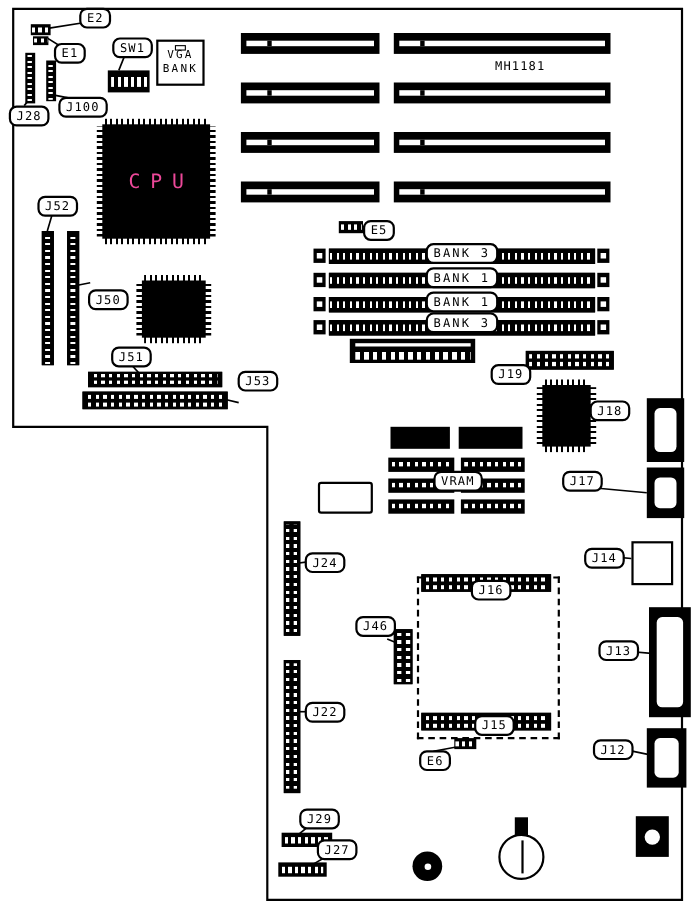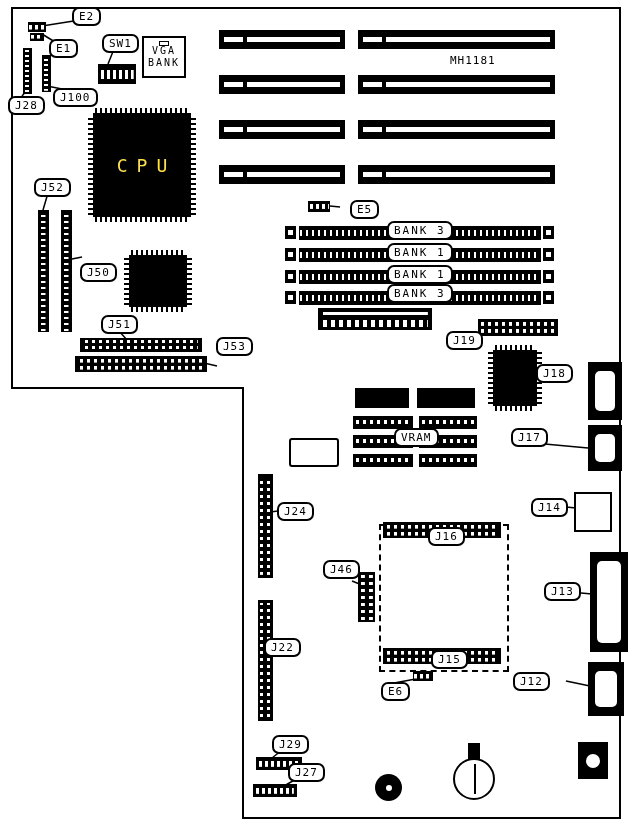--- a/index.html
+++ b/index.html
@@ -61,21 +61,21 @@
 
   
   .qfp  { }
   .qfp .body { position:absolute; inset:5px; background:#000; z-index:1;
                display:flex; align-items:center; justify-content:center; }
   .qfp .fr { position:absolute; }
   .qfp .fr.t { top:0; left:7px; right:7px; height:6px; background:repeating-linear-gradient(90deg,#000 0 2px,#fff 2px 5px); }
   .qfp .fr.b { bottom:0; left:7px; right:7px; height:6px; background:repeating-linear-gradient(90deg,#000 0 2px,#fff 2px 5px); }
   .qfp .fr.l { left:0; top:7px; bottom:7px; width:6px; background:repeating-linear-gradient(0deg,#000 0 2px,#fff 2px 5px); }
   .qfp .fr.r { right:0; top:7px; bottom:7px; width:6px; background:repeating-linear-gradient(0deg,#000 0 2px,#fff 2px 5px); }
-  .chip-label { color:#fde047; font-size:18px; letter-spacing:9px; padding-left:9px; }
+  .chip-label { color:#ec4899; font-size:18px; letter-spacing:9px; padding-left:9px; }
 
   .bios { background:#fff; border:2px solid #000; display:flex; flex-direction:column;
           align-items:center; justify-content:center; font-size:10px; letter-spacing:2px; line-height:12px; }
   .bios .notch { position:absolute; top:3px; left:50%; margin-left:-5px; width:10px; height:5px; border:1px solid #000; }
 
   .chip-dash { background-color:#000;
                background-image:repeating-linear-gradient(90deg,#fff 0 3px,rgba(0,0,0,0) 3px 7px);
                background-size:90% 34%; background-position:50% 50%; background-repeat:no-repeat; }
   .chip-solid { background:#000; }
 
@@ -256,36 +256,36 @@
 
   <div class="callout" style="left:72px;top:7px">E2</div>
   <div class="callout" style="left:49px;top:39px">E1</div>
   <div class="callout" style="left:8px;top:96px">J28</div>
   <div class="callout" style="left:53px;top:88px">J100</div>
   <div class="callout" style="left:102px;top:34px">SW1</div>
   <div class="callout" style="left:34px;top:178px">J52</div>
   <div class="callout" style="left:80px;top:263px">J50</div>
   <div class="callout" style="left:101px;top:315px">J51</div>
   <div class="callout" style="left:216px;top:337px">J53</div>
-  <div class="callout" style="left:350px;top:200px">E5</div>
+  <div class="callout" style="left:330px;top:200px">E5</div>
 
   <div class="callout bank" style="left:387px;top:221px">BANK 3</div>
   <div class="callout bank" style="left:387px;top:243px">BANK 1</div>
   <div class="callout bank" style="left:387px;top:265px">BANK 1</div>
   <div class="callout bank" style="left:387px;top:284px">BANK 3</div>
 
   <div class="callout" style="left:446px;top:331px">J19</div>
   <div class="callout" style="left:536px;top:364px">J18</div>
   <div class="callout" style="left:511px;top:428px">J17</div>
   <div class="callout" style="left:394px;top:428px">VRAM</div>
   <div class="callout" style="left:531px;top:498px">J14</div>
   <div class="callout" style="left:277px;top:502px">J24</div>
   <div class="callout" style="left:428px;top:527px">J16</div>
   <div class="callout" style="left:323px;top:560px">J46</div>
   <div class="callout" style="left:544px;top:582px">J13</div>
-  <div class="callout" style="left:264px;top:638px">J22</div>
+  <div class="callout" style="left:277px;top:638px">J22</div>
   <div class="callout" style="left:431px;top:650px">J15</div>
   <div class="callout" style="left:381px;top:682px">E6</div>
-  <div class="callout" style="left:513px;top:672px">J12</div>
+  <div class="callout" style="left:539px;top:672px">J12</div>
   <div class="callout" style="left:272px;top:735px">J29</div>
   <div class="callout" style="left:288px;top:763px">J27</div>
 
 </div>
 
 </body></html>

